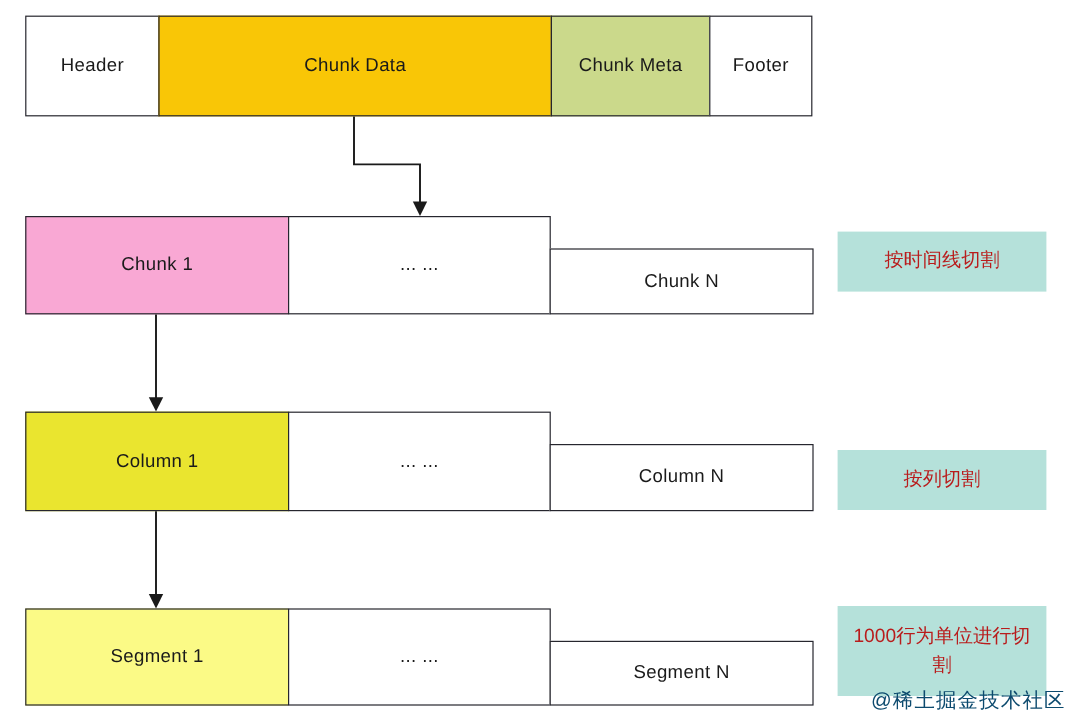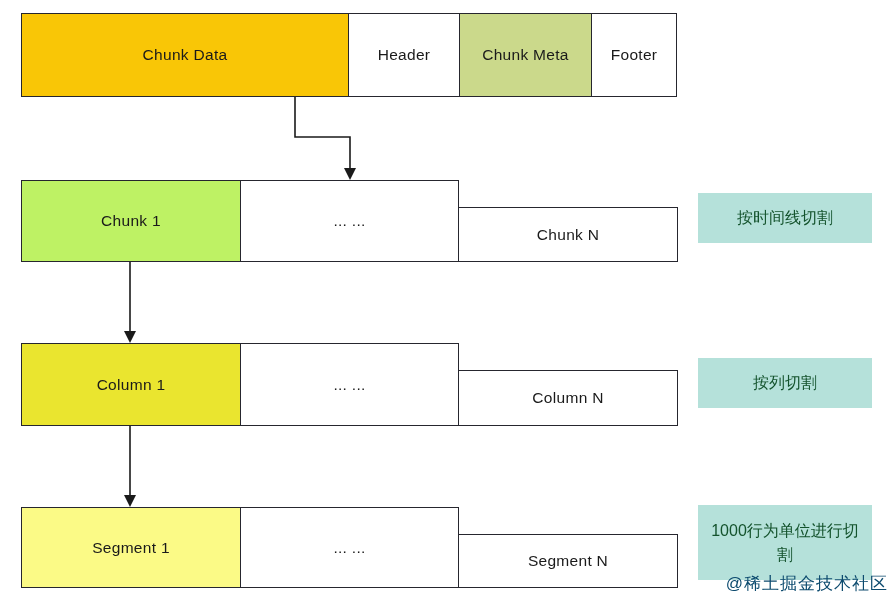--- a/index.html
+++ b/index.html
@@ -42,39 +42,39 @@
   
   .r2 { left: 21px; top: 180px; height: 82px; }
   
   .r3 { left: 21px; top: 343px; height: 83px; text-align: center; }
   
   .r4 { left: 21px; top: 507px; height: 81px; }
 
   .c-first  { width: 220px; }
   .c-mid    { width: 219px; }
   .c-last   { width: 220px; margin-top: 27px; }
-  .bg-chunk1  { background: #bef264; }
+  .bg-chunk1  { background: #f9a8d4; }
   .bg-column1 { background: #EAE52F; }
   .bg-segment1{ background: #FBFA86; }
 
   .annotation {
     position: absolute;
     left: 698px;
     width: 174px;
     background: #B5E1DA;
-    color: #14532d;
+    color: #b91c1c;
     display: flex;
     align-items: center;
     justify-content: center;
     text-align: center;
     font-size: 16px;
     line-height: 24px;
   }
   .ann1 { top: 193px; height: 50px; }
-  .ann2 { top: 358px; height: 50px; }
+  .ann2 { top: 375px; height: 50px; }
   .ann3 { top: 505px; height: 75px; padding: 0 12px; box-sizing: border-box; }
 
   .arrows {
     position: absolute;
     left: 0; top: 0;
     width: 892px;
     height: 606px;
     pointer-events: none;
   }
 
@@ -86,25 +86,25 @@
     color: #0c4a6e;
     letter-spacing: 1px;
   }
 </style>
 </head>
 <body>
 
 <div class="canvas">
 
   <div class="row r1">
+    <div class="cell c-header">
+      <span>Header</span>
+    </div>
     <div class="cell c-chunkdata">
       <span>Chunk Data</span>
-    </div>
-    <div class="cell c-header">
-      <span>Header</span>
     </div>
     <div class="cell c-chunkmeta">
       <span>Chunk Meta</span>
     </div>
     <div class="cell c-footer">
       <span>Footer</span>
     </div>
   </div>
 
   <div class="row r2">

